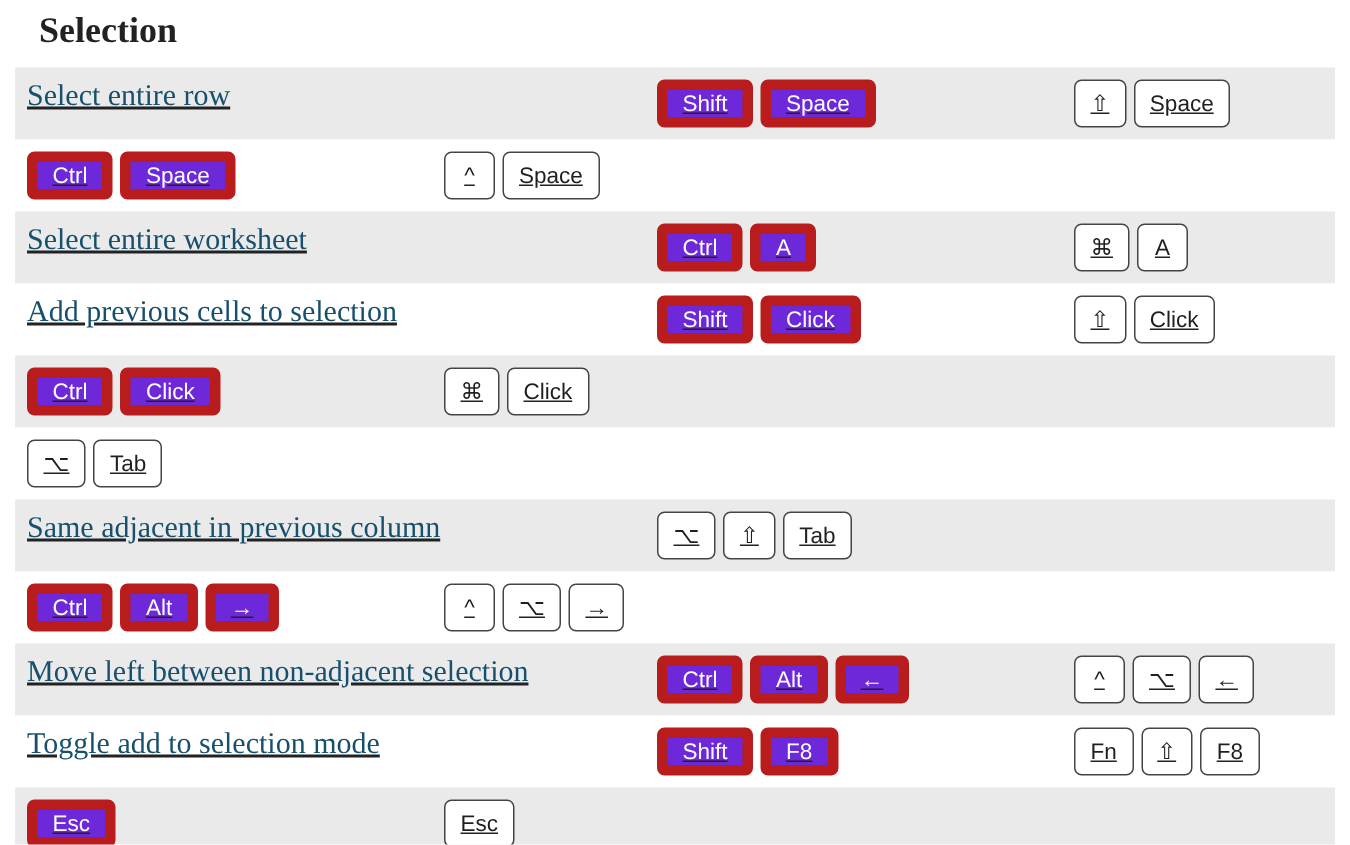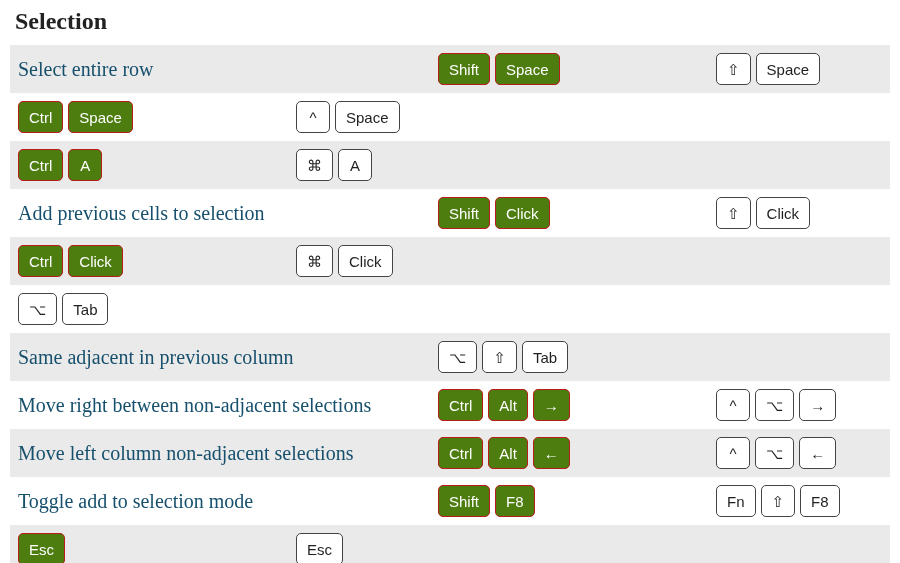--- a/index.html
+++ b/index.html
@@ -9,30 +9,30 @@
       font-family: Georgia, 'Times New Roman', serif;
       background: #fff;
       color: #222;
       padding: 8px 10px;
       overflow: hidden;
     }
     h2 {
       font-size: 24px;
       font-weight: bold;
       margin-bottom: 10px;
-      margin-left: 5px;
+      margin-left: 16px;
     }
     .table {
       width: 100%;
     }
     .row {
       display: flex;
-      align-items: center;
       padding: 8px 8px;
       min-height: 46px;
+      text-decoration: underline;
     }
     .row.odd { background: #eaeaea; }
     .row.even { background: #fff; }
     .label {
       flex: 0 0 420px;
       font-size: 20px;
       color: #16506d;
       cursor: pointer;
       padding-left: 0;
     }
@@ -54,23 +54,23 @@
       justify-content: center;
       min-width: 34px;
       height: 32px;
       padding: 0 10px;
       border-radius: 5px;
       font-family: -apple-system, BlinkMacSystemFont, 'Segoe UI', Arial, sans-serif;
       font-size: 15px;
       line-height: 1;
     }
     .key.dark {
-      background: #4d7c0f;
+      background: #6d28d9;
       color: #fff;
-      border: 1px solid #b91c1c;
+      border: 7px solid #b91c1c;
     }
     .key.light {
       background: #fff;
       color: #1f1f1f;
       border: 1px solid #444;
     }
   </style>
 </head>
 <body>
 
@@ -92,20 +92,21 @@
       <div class="keys-a">
         <span class="key dark">Ctrl</span>
         <span class="key dark">Space</span>
       </div>
       <div class="keys-b">
         <span class="key light">^</span>
         <span class="key light">Space</span>
       </div>
     </div>
     <div class="row odd">
+      <div class="label">Select entire worksheet</div>
       <div class="keys-a">
         <span class="key dark">Ctrl</span>
         <span class="key dark">A</span>
       </div>
       <div class="keys-b">
         <span class="key light">⌘</span>
         <span class="key light">A</span>
       </div>
     </div>
     <div class="row even">
@@ -139,34 +140,33 @@
     <div class="row odd">
       <div class="label">Same adjacent in previous column</div>
       <div class="keys-a">
         <span class="key light">⌥</span>
         <span class="key light">⇧</span>
         <span class="key light">Tab</span>
       </div>
       <div class="keys-b"></div>
     </div>
     <div class="row even">
-      <div class="label">Move right between non-adjacent selections</div>
       <div class="keys-a">
         <span class="key dark">Ctrl</span>
         <span class="key dark">Alt</span>
         <span class="key dark">→</span>
       </div>
       <div class="keys-b">
         <span class="key light">^</span>
         <span class="key light">⌥</span>
         <span class="key light">→</span>
       </div>
     </div>
     <div class="row odd">
-      <div class="label">Move left column non-adjacent selections</div>
+      <div class="label">Move left between non-adjacent selection</div>
       <div class="keys-a">
         <span class="key dark">Ctrl</span>
         <span class="key dark">Alt</span>
         <span class="key dark">←</span>
       </div>
       <div class="keys-b">
         <span class="key light">^</span>
         <span class="key light">⌥</span>
         <span class="key light">←</span>
       </div>

